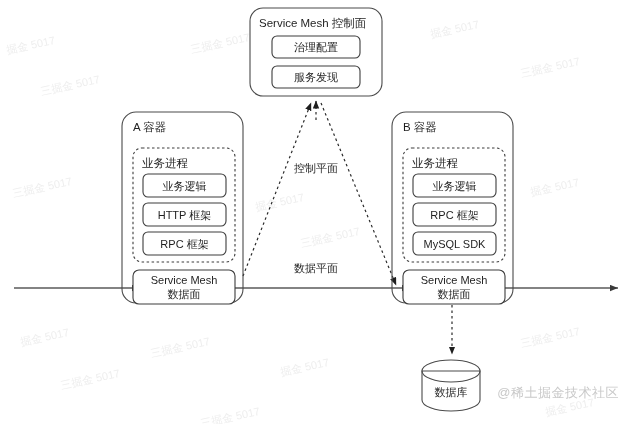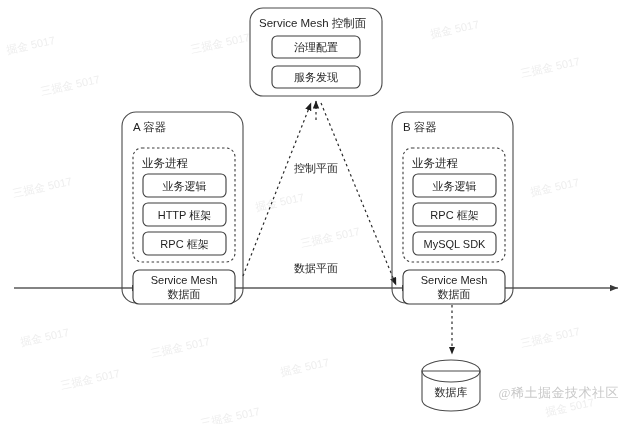--- a/index.html
+++ b/index.html
@@ -33,21 +33,21 @@
     user-select: none;
     pointer-events: none;
     transform: rotate(-12deg);
   }
   .brand-wm {
     position: absolute;
     right: 12px;
     bottom: 22px;
     color: #c9c9c9;
     font-size: 13px;
-    font-family: Liberation Serif, serif;
+    font-family: Liberation Sans, sans-serif;
     white-space: nowrap;
     letter-spacing: 0.5px;
   }
   text {
     font-family: "Liberation Sans", "DejaVu Sans", sans-serif;
     fill: #1f1f1f;
   }
   .box-fill {
     fill: #ffffff;
   }

